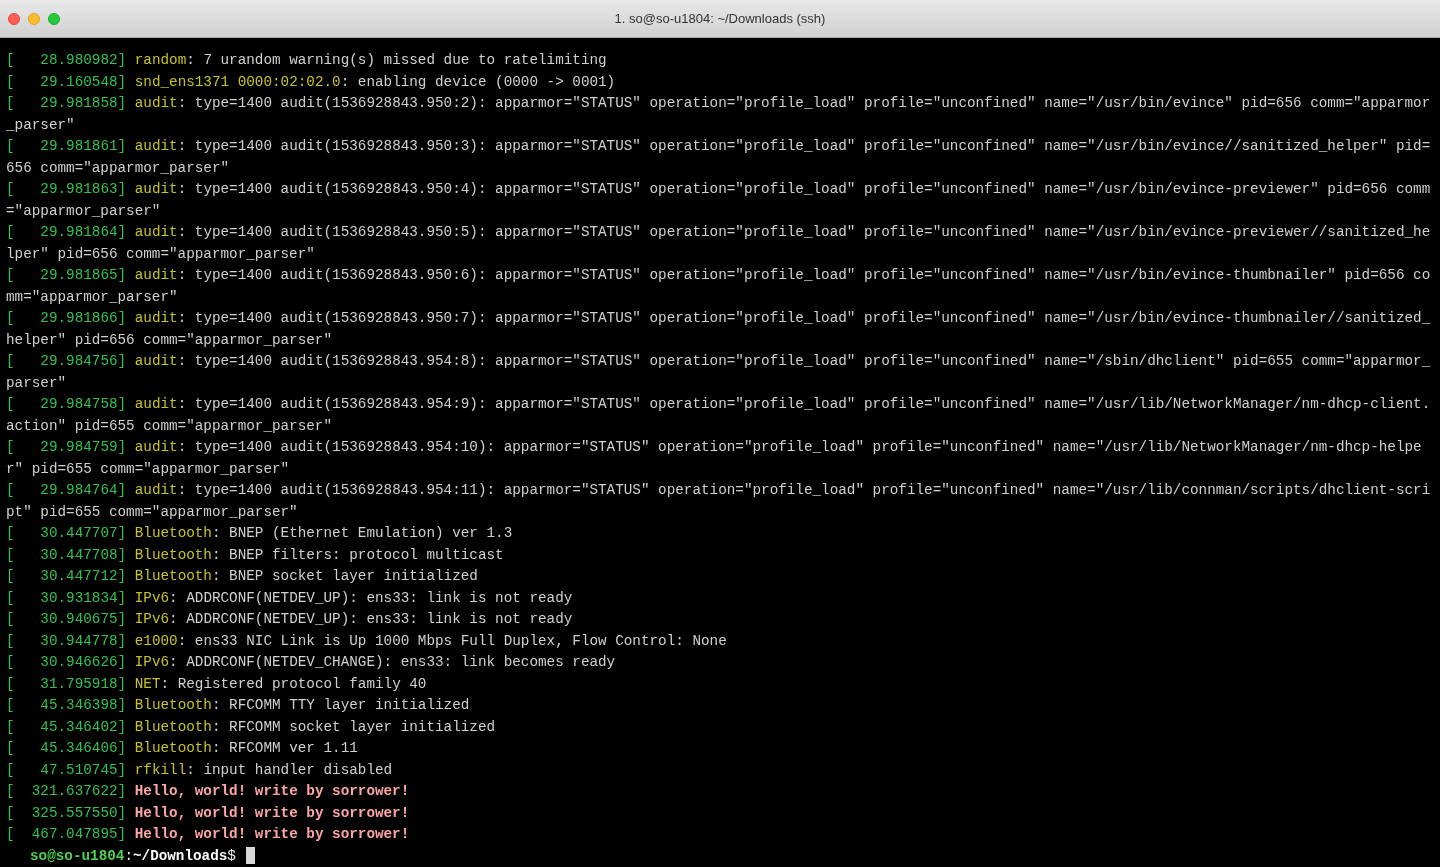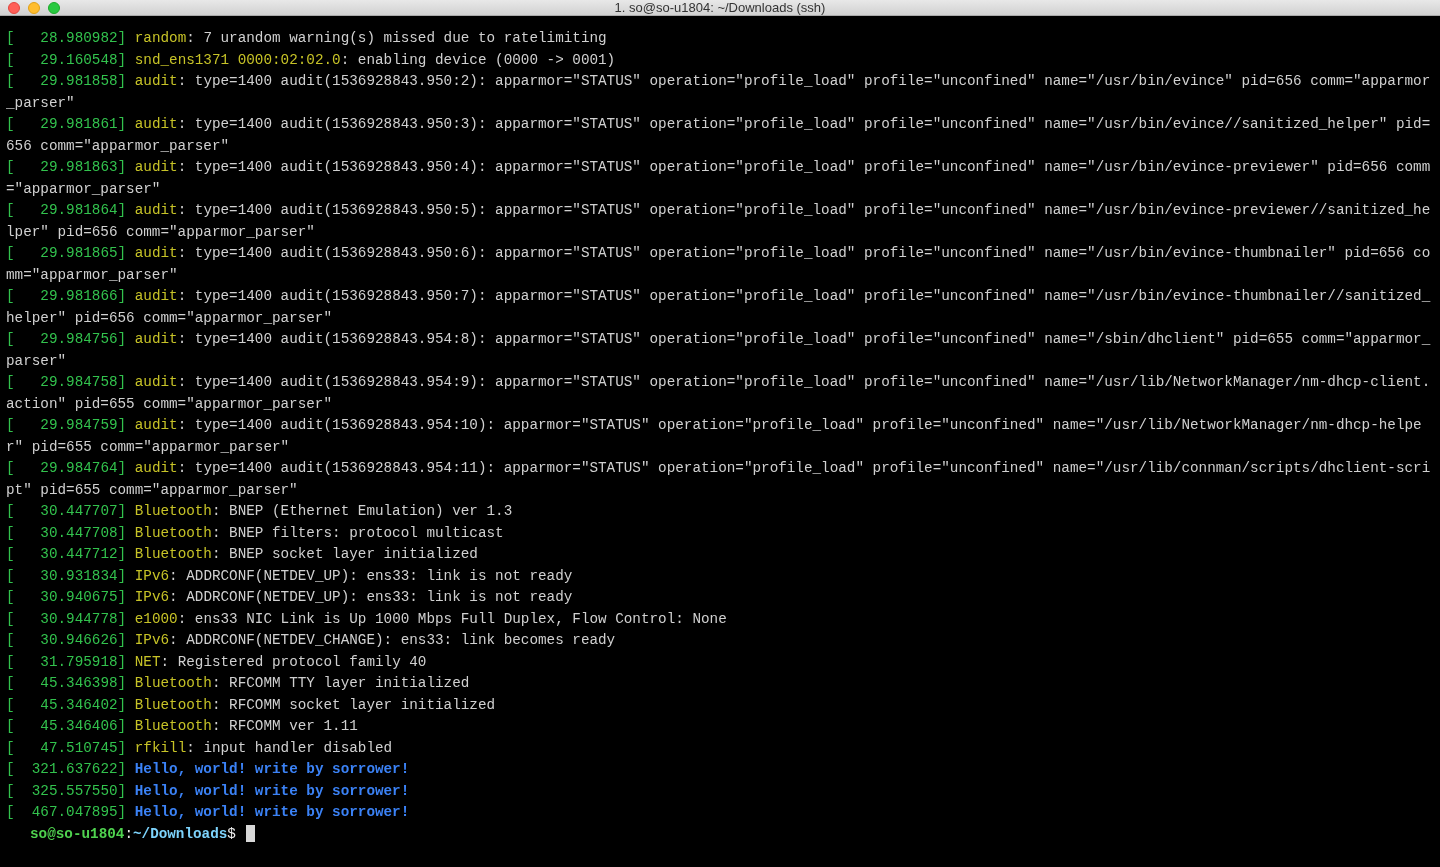--- a/index.html
+++ b/index.html
@@ -6,21 +6,21 @@
   body {
     font-family: Menlo, Monaco, "Courier New", monospace;
     font-size: 14.3px;
     background: #000;
     color: #d0d0d0;
     width: 1440px;
     height: 867px;
     overflow: hidden;
   }
   .titlebar {
-    height: 16px;
+    height: 38px;
     background: linear-gradient(#e8e8e8, #d1d1d1);
     border-bottom: 1px solid #aaa;
     display: flex;
     align-items: center;
     padding: 0 8px;
     position: relative;
   }
   .traffic-lights {
     display: flex;
     gap: 8px;
@@ -39,23 +39,23 @@
     color: #333;
   }
   .term {
     padding: 12px 6px;
     line-height: 21.5px;
     white-space: pre-wrap;
     word-break: break-all;
   }
   .green  { color: #32c24d; }
   .yellow { color: #c7c327; }
-  .whiteb { color: #3b82f6; font-weight: bold; }
+  .whiteb { color: #fca5a5; font-weight: bold; }
   .prompt-user { color: #4fd24f; font-weight: bold; margin-left: 24px; }
-  .prompt-path { color: #7dd3fc; font-weight: bold; }
+  .prompt-path { color: #ffffff; font-weight: bold; }
   .cursor {
     display: inline-block;
     width: 9px; height: 17px;
     background: #d8d8d8;
     vertical-align: text-bottom;
     margin-left: 1px;
   }
   .logline { display: block; }
 </style>
 </head>

